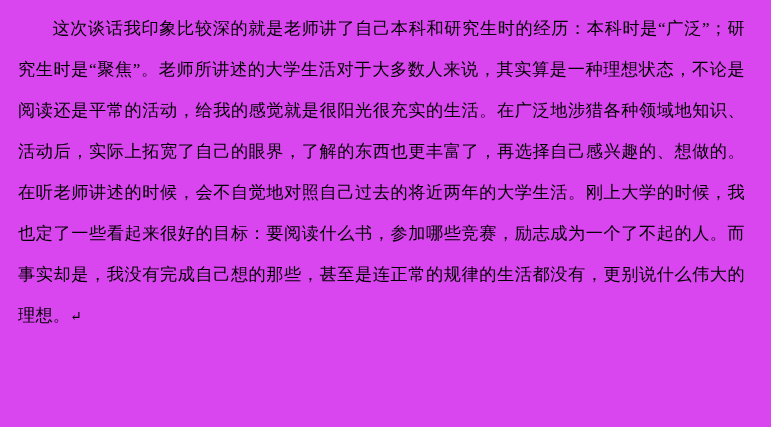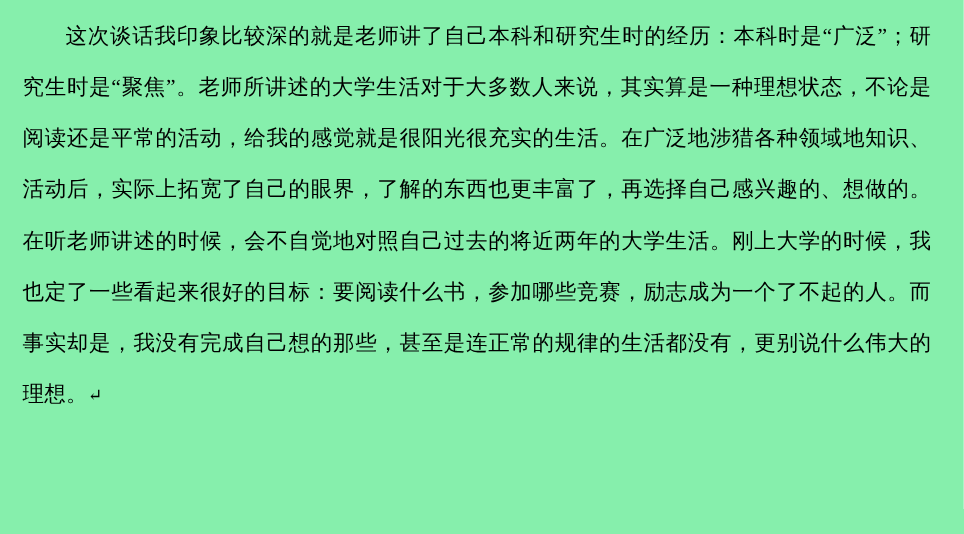--- a/index.html
+++ b/index.html
@@ -11,21 +11,21 @@
     height: 427px;
     background: #ffffff;
     font-family: "Liberation Serif", "DejaVu Serif", serif;
     overflow: hidden;
   }
   .page {
     width: 771px;
     height: 427px;
     box-sizing: border-box;
     padding: 8px 26px 0 18px;
-    background: #86efac;
+    background: #d946ef;
     position: relative;
   }
   .doc-paragraph {
     margin: 0;
     font-size: 17.2px;
     line-height: 41px;
     color: #000000;
     text-align: justify;
     text-justify: inter-ideograph;
     text-indent: 2em;

